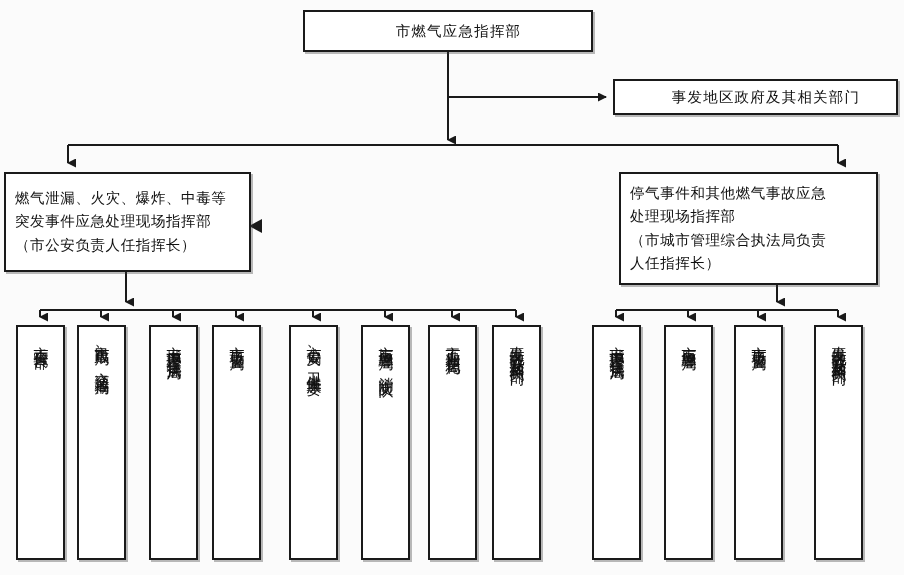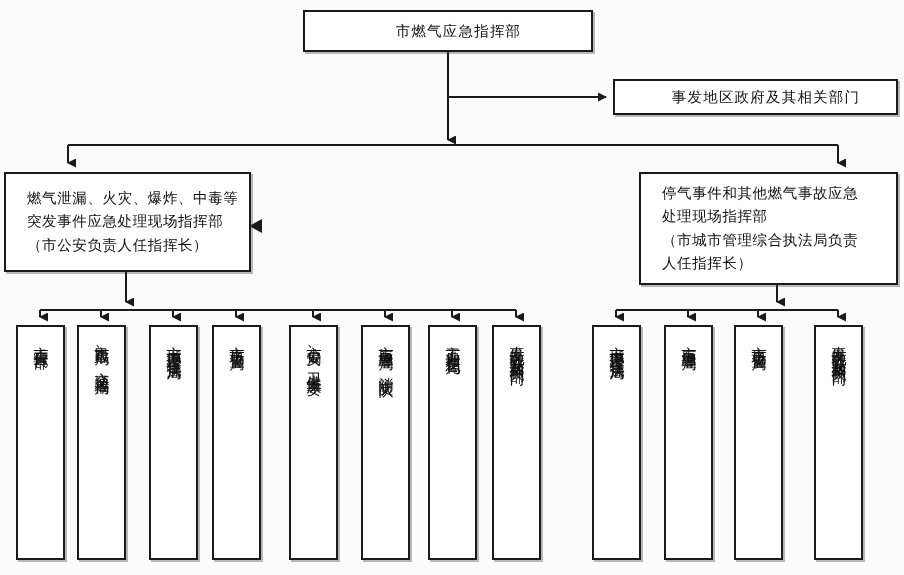--- a/index.html
+++ b/index.html
@@ -42,21 +42,20 @@
   .hbox .txt {
     font-size: 14.5px;
     letter-spacing: 1.2px;
     color: #111111;
     line-height: 1.55;
   }
   .lbox {
     display: flex;
     align-items: center;
     justify-content: flex-start;
-    padding-left: 12px;
   }
   .lbox .txt {
     font-size: 14.5px;
     letter-spacing: 0.6px;
     color: #111111;
     line-height: 1.62;
     text-align: left;
     padding-left: 9px;
     padding-right: 6px;
     white-space: pre-line;
@@ -140,21 +139,21 @@
   <div class="node hbox shadow" style="left:613px; top:79px; width:285px; height:36px;">
     <span class="txt">事发地区政府及其相关部门</span>
   </div>
 
   <div class="node lbox shadow" style="left:4px; top:172px; width:247px; height:100px;">
     <span class="txt">燃气泄漏、火灾、爆炸、中毒等
 突发事件应急处理现场指挥部
 （市公安负责人任指挥长）</span>
   </div>
 
-  <div class="node lbox shadow" style="left:639px; top:172px; width:259px; height:113px;font-family:Liberation Serif, serif;">
+  <div class="node lbox shadow" style="left:619px; top:172px; width:259px; height:113px;font-family:Liberation Serif, serif;">
     <span class="txt">停气事件和其他燃气事故应急
 处理现场指挥部
 （市城市管理综合执法局负责
 人任指挥长）</span>
   </div>
 
   <div class="node vbox shadow" style="left:16px; top:325px; width:49px; height:235px;">
     <span class="txt">市委宣传部</span>
   </div>
   <div class="node vbox shadow" style="left:77px; top:325px; width:49px; height:235px;">

